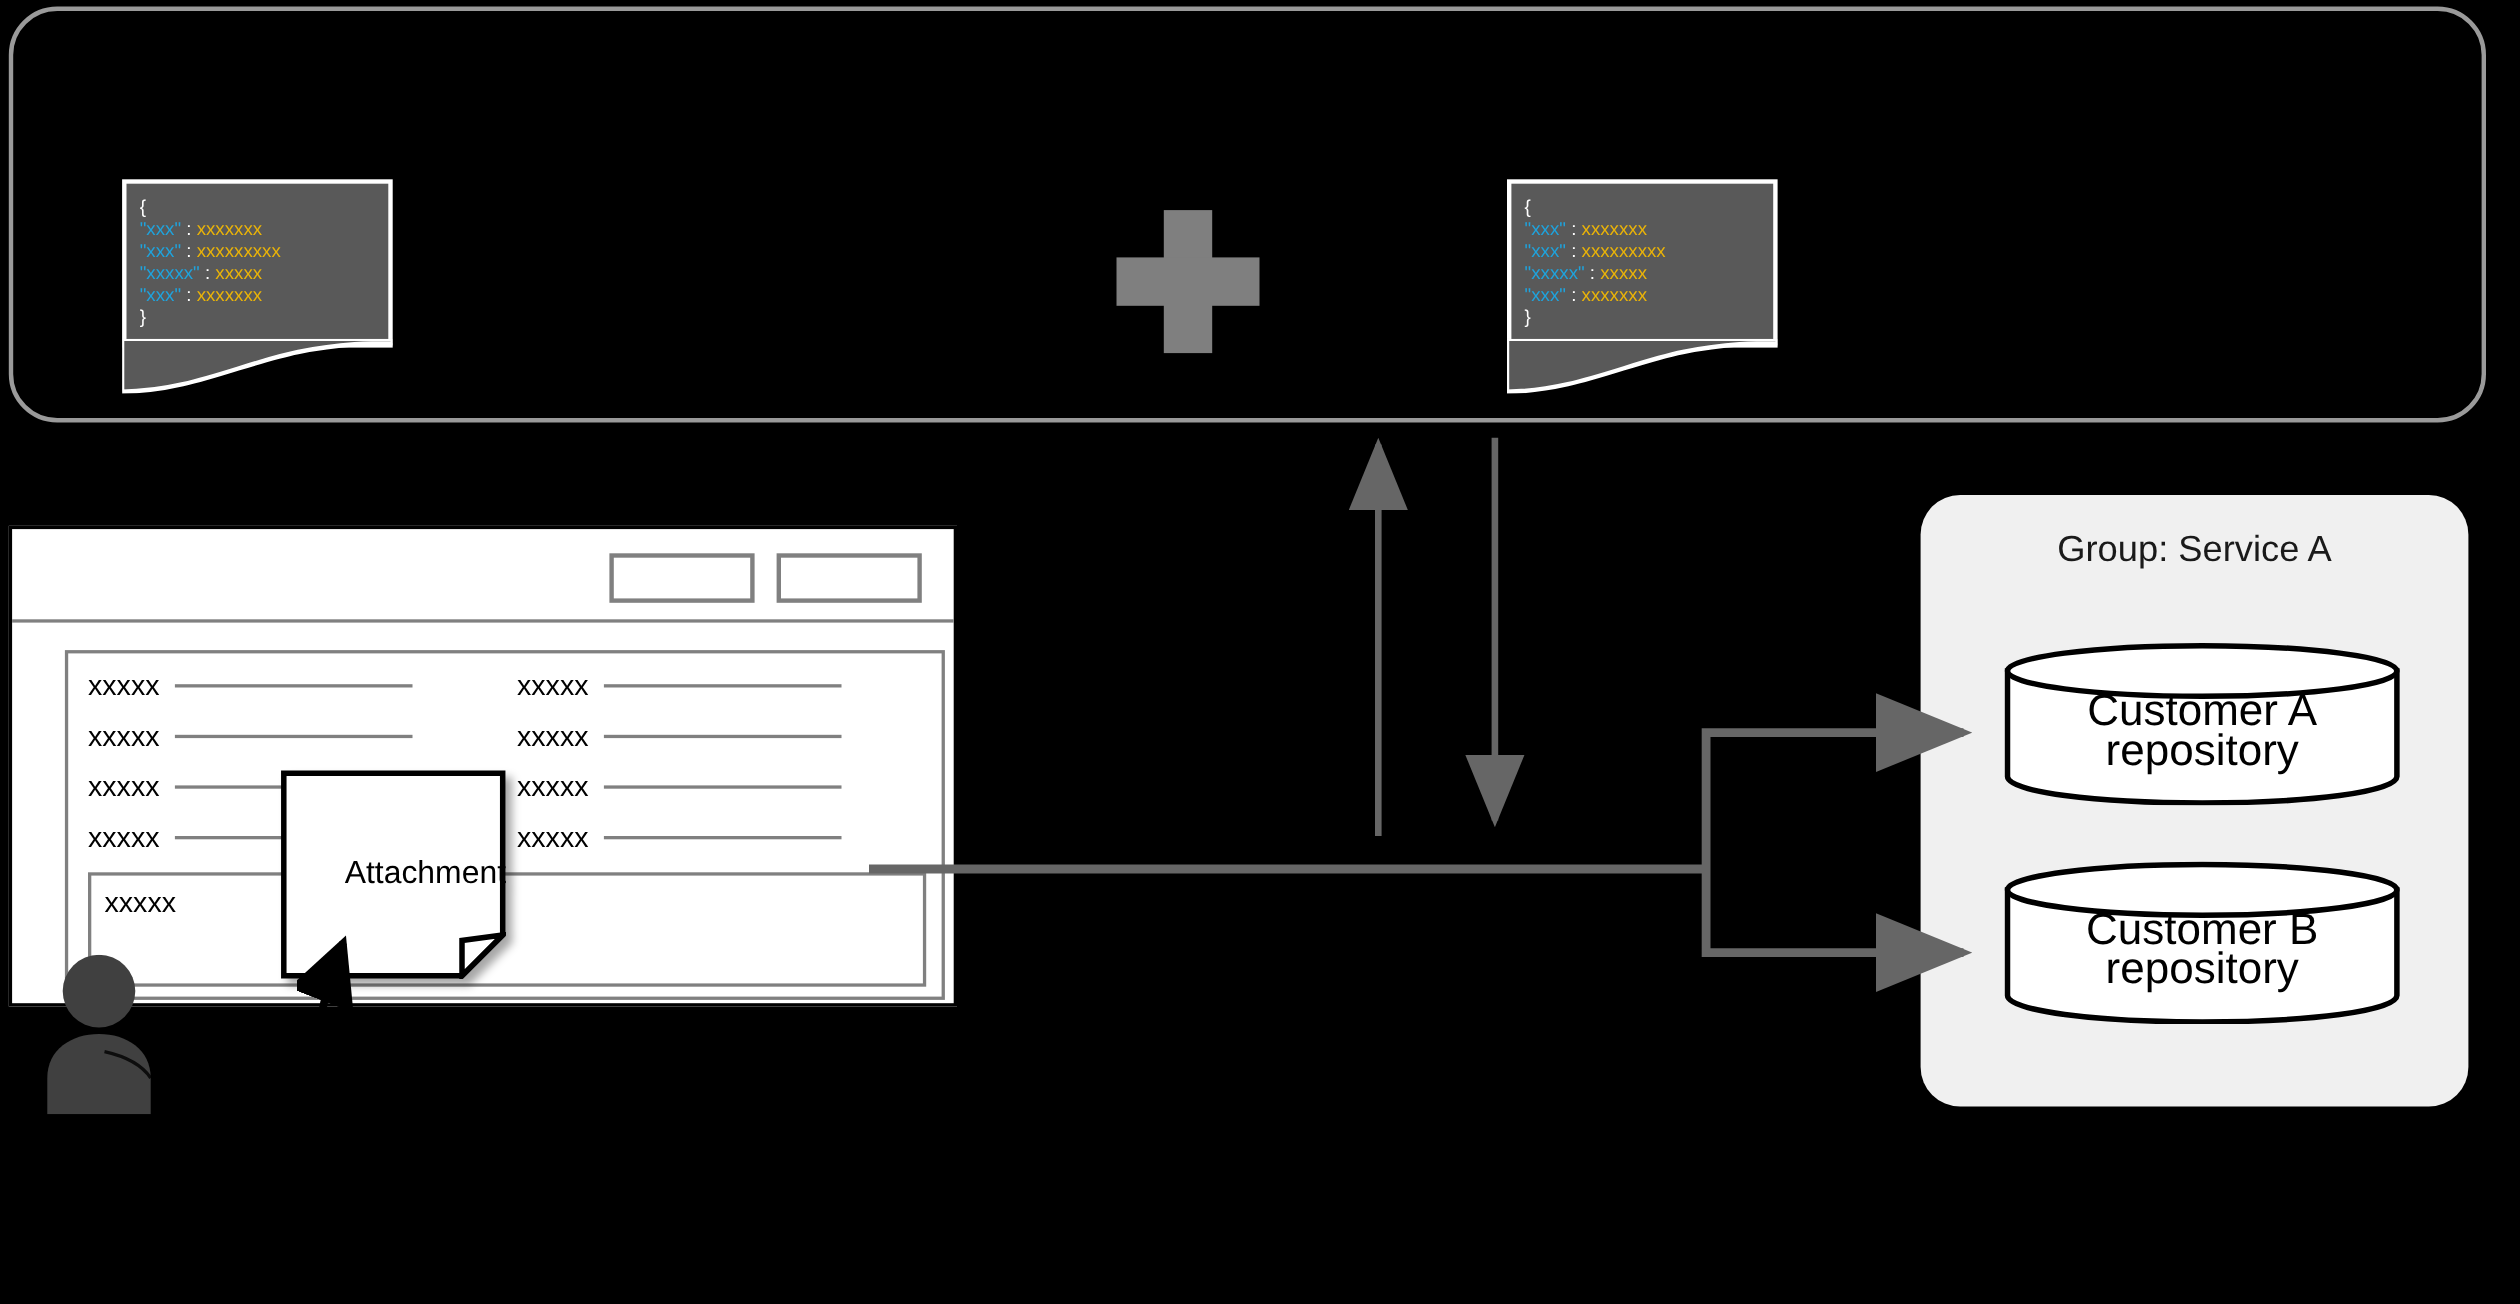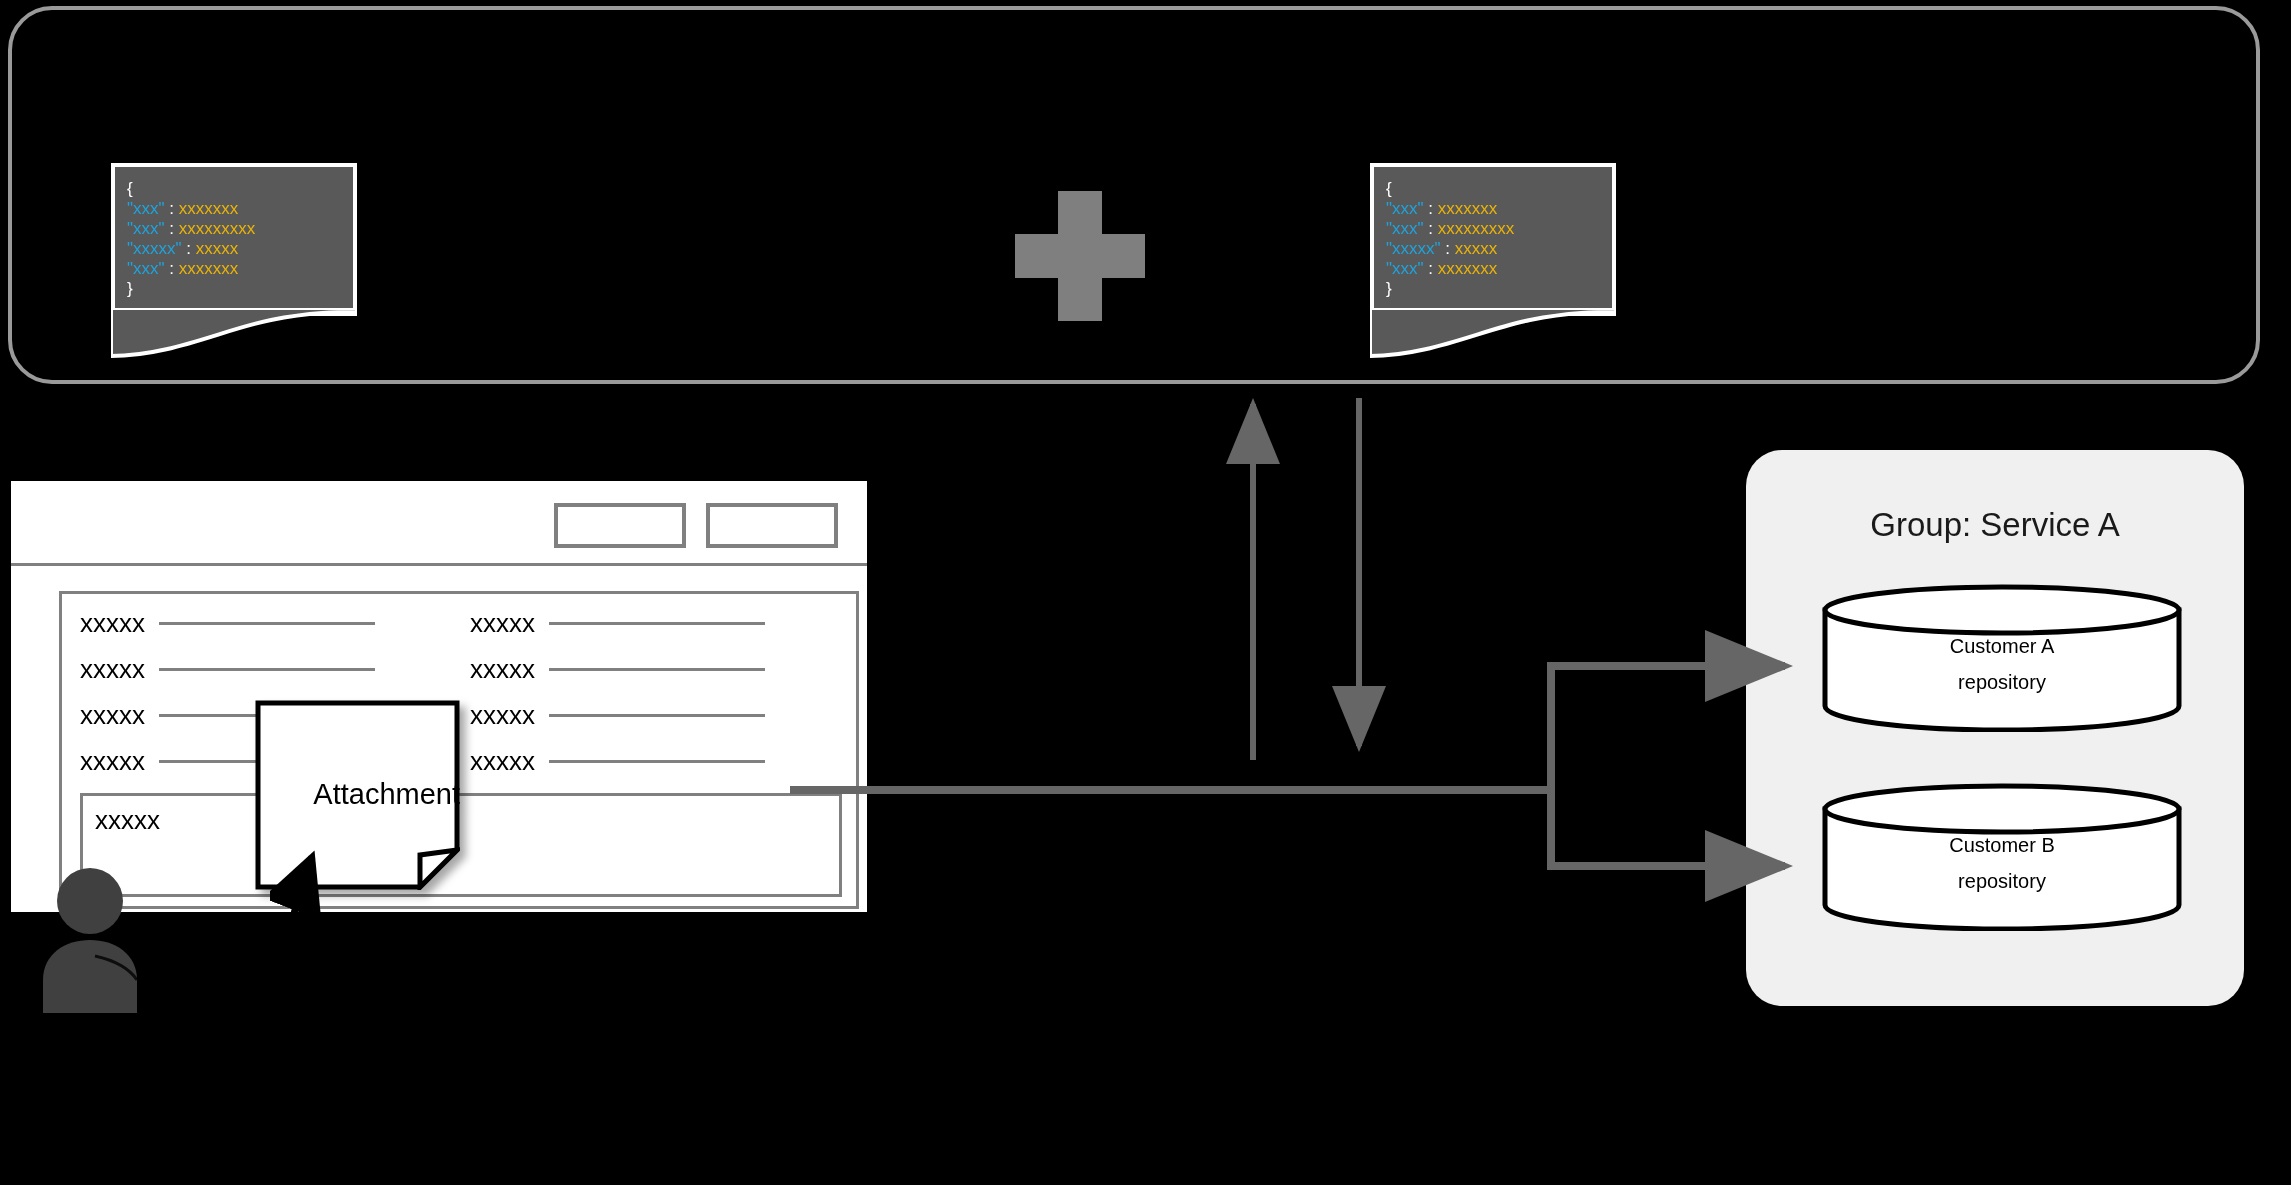--- a/index.html
+++ b/index.html
@@ -214,42 +214,42 @@
     top: 450px;
     width: 498px;
     height: 556px;
     background: #f0f0f0;
     border-radius: 36px;
     box-sizing: border-box;
   }
   .group-title {
     position: absolute;
     left: 0;
-    top: 56px;
+    top: 30px;
     width: 100%;
     text-align: center;
     font-size: 33px;
     color: #1a1a1a;
   }
   .db-cylinder {
     position: absolute;
     left: 76px;
     width: 360px;
     height: 148px;
   }
   #db-a { top: 134px; }
   #db-b { top: 333px; padding-left: 44px; }
   .db-cylinder svg { display: block; position: absolute; left:0; top:0; }
   .db-label {
     position: absolute;
     left: 0;
     top: 44px;
     width: 360px;
     text-align: center;
-    font-size: 20px;
+    font-size: 40px;
     line-height: 36px;
     color: #000000;
     pointer-events: none;
   }
 
   
   .connectors {
     position: absolute;
     left: 0; top: 0;
     width: 2291px;

